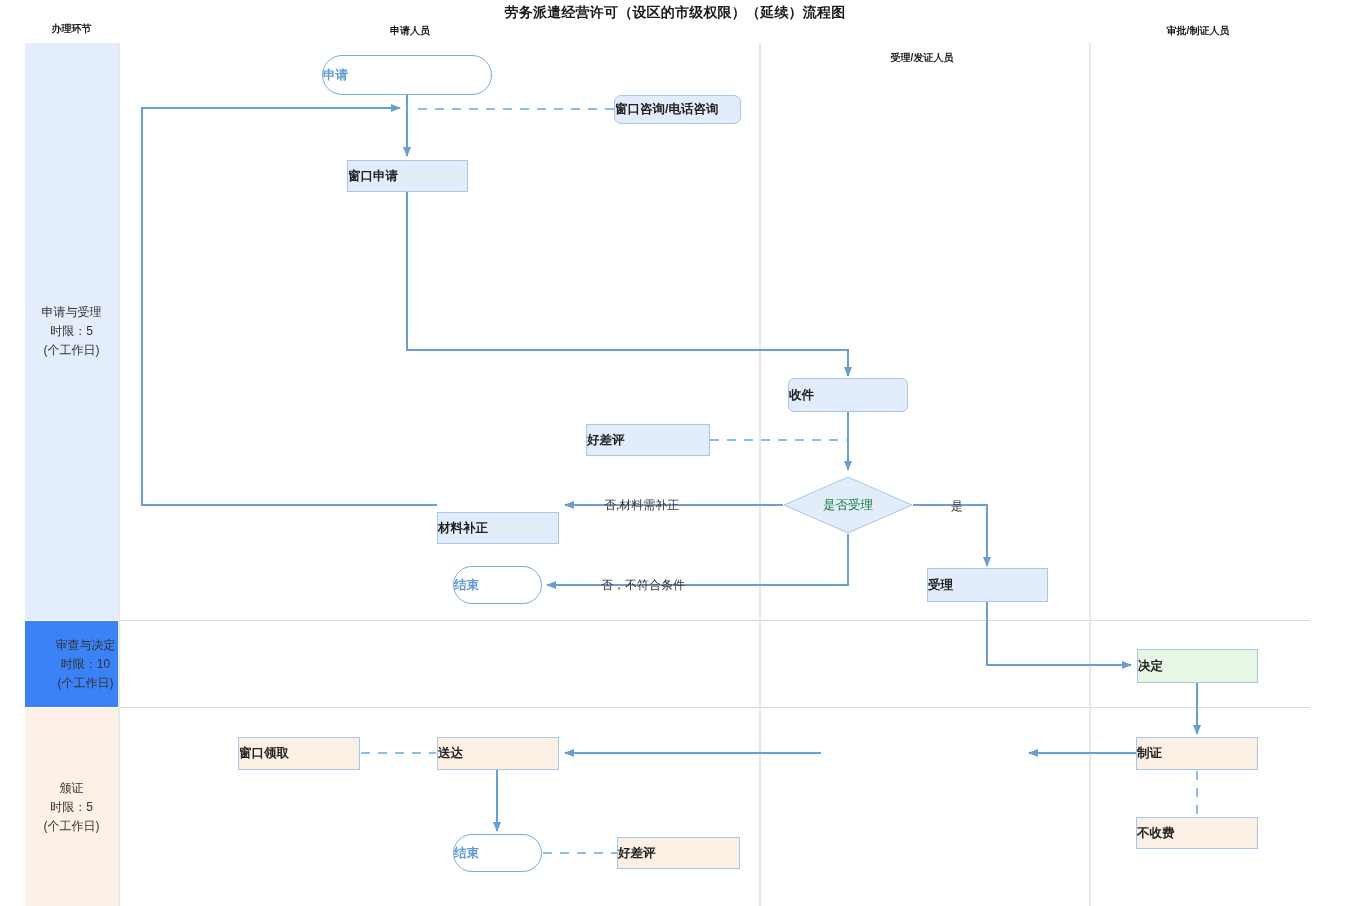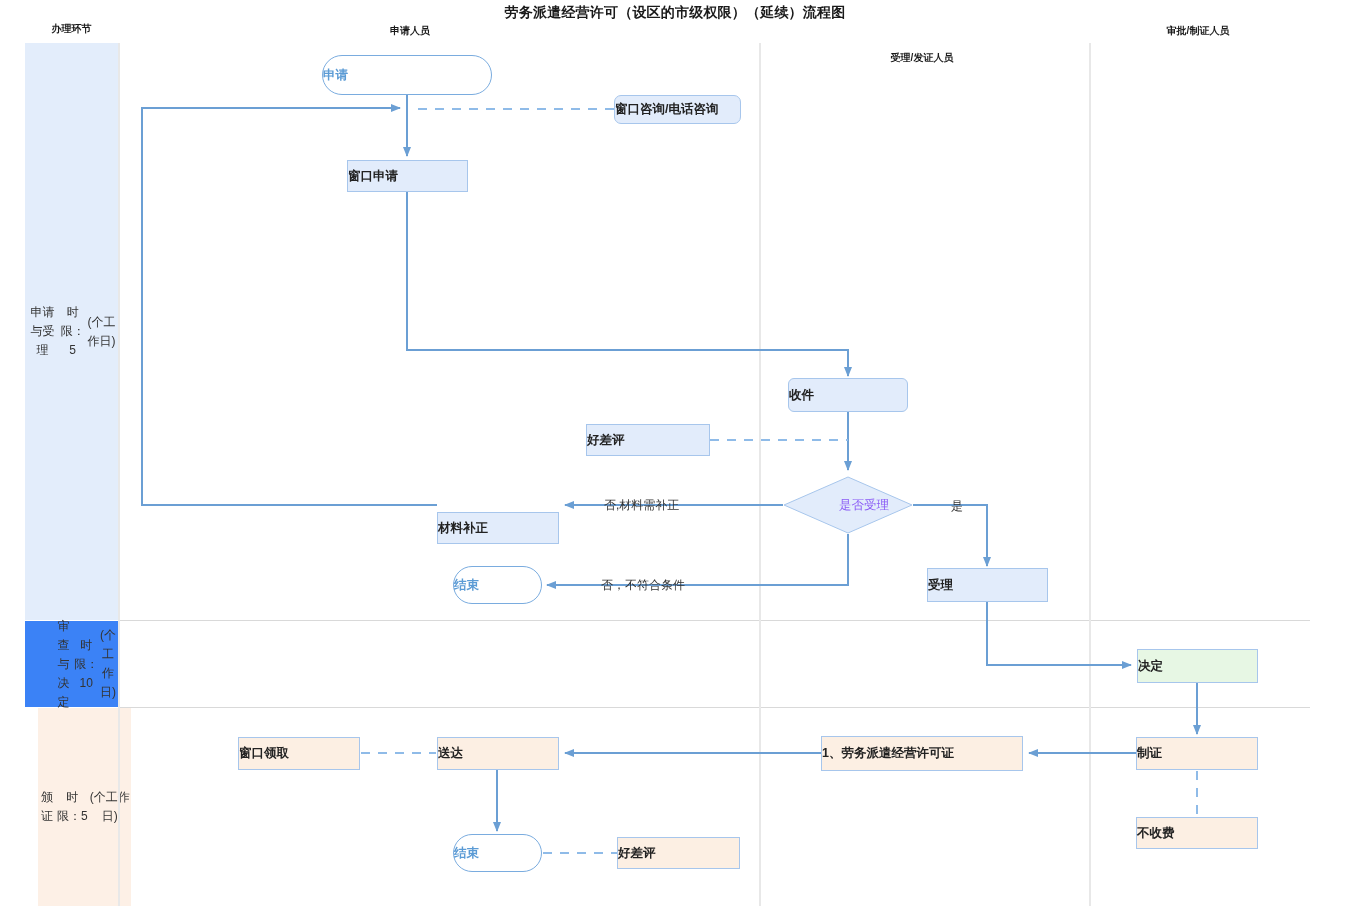--- a/index.html
+++ b/index.html
@@ -39,30 +39,31 @@
     text-align: center;
     white-space: nowrap;
   }
   
   .band {
     position: absolute;
     left: 25px;
     width: 93px;
     box-sizing: border-box;
     display: flex;
+    flex-direction: column;
     align-items: center;
     justify-content: center;
     font-size: 12px;
     line-height: 19px;
     color: #333333;
     text-align: center;
   }
   .band-apply  { background: #e3edfb; }
   .band-review { background: #3b82f6; padding-left: 28px; }
-  .band-issue  { background: #fdf0e6; margin-left: 13px; }
+  .band-issue  { background: #fdf0e6; }
 
   
   .hline {
     position: absolute;
     height: 1px;
     background: #d9d9d9;
   }
   .vline {
     position: absolute;
     width: 2px;
@@ -102,27 +103,27 @@
     border: 1px solid #7aacdf;
     border-radius: 22px;
     color: #5b9bd5;
   }
   .diamond-wrap {
     position: absolute;
   }
   .diamond-wrap svg { display: block; }
   .diamond-label {
     position: absolute;
-    left: 16px; top: 0;
+    left: 0; top: 0;
     width: 100%; height: 100%;
     display: flex;
     align-items: center;
     justify-content: center;
     font-size: 12.5px;
-    color: #8b5cf6;
+    color: #15803d;
     white-space: nowrap;
   }
 
   
   .elabel {
     position: absolute;
     font-size: 12px;
     color: #333333;
     white-space: nowrap;
     background: transparent;
@@ -266,23 +267,20 @@
   </div>
 
   <div class="node n-peach" style="left:1136px; top:737px; width:122px; height:33px;">
     <span>制证</span>
   </div>
 
   <div class="node n-peach" style="left:1136px; top:817px; width:122px; height:32px;">
     <span>不收费</span>
   </div>
 
-  <div class="node n-peach" style="left:821px; top:736px; width:202px; height:35px;">
-    <span>1、劳务派遣经营许可证</span>
-  </div>
 
   <div class="node n-peach" style="left:437px; top:737px; width:122px; height:33px;">
     <span>送达</span>
   </div>
 
   <div class="node n-peach" style="left:238px; top:737px; width:122px; height:33px;">
     <span>窗口领取</span>
   </div>
 
   <div class="node n-term" style="left:453px; top:834px; width:89px; height:38px;">

